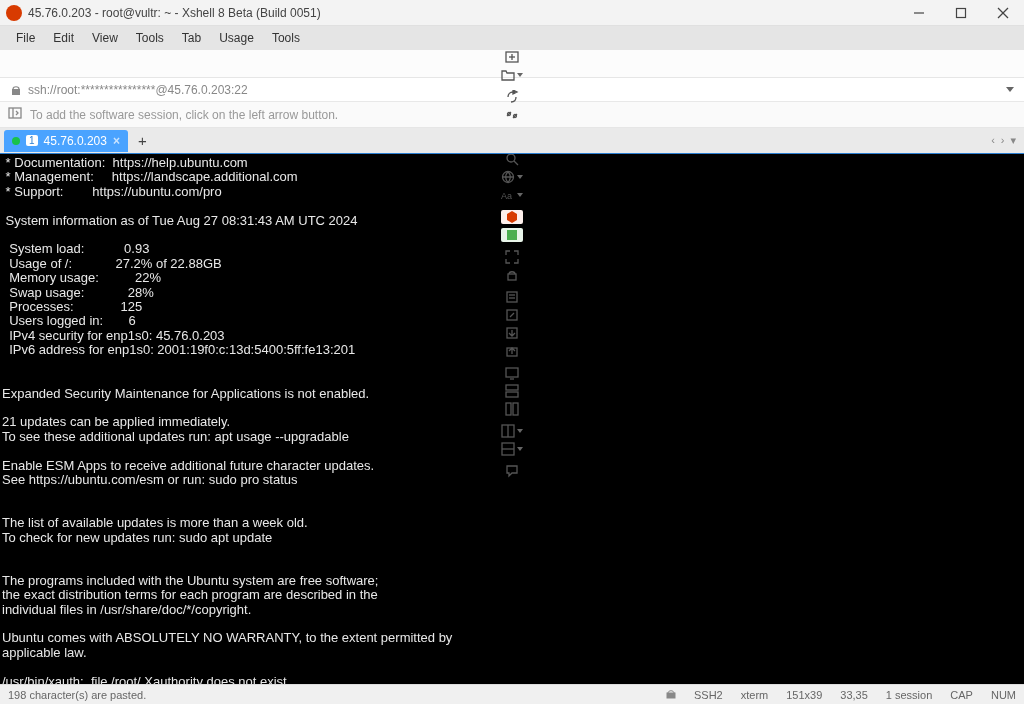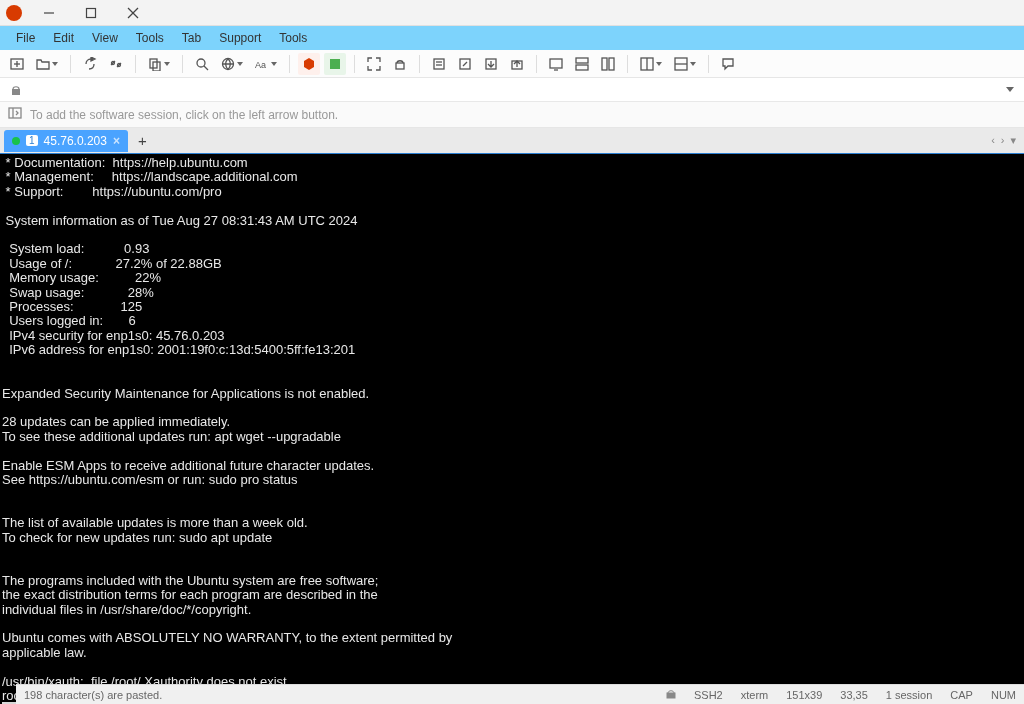--- a/index.html
+++ b/index.html
@@ -3,51 +3,52 @@
 <meta charset="utf-8">
 <style>
 * { margin: 0; padding: 0; box-sizing: border-box; font-family: "Segoe UI", Tahoma, sans-serif; }
 html, body { width: 1024px; height: 704px; overflow: hidden; background: #fff; }
 .titlebar { height: 26px; display: flex; align-items: center; background: #f3f3f3; border-bottom: 1px solid #e0e0e0; font-size: 12px; color: #444; }
 .titlebar .app-icon { width: 16px; height: 16px; margin: 0 6px; border-radius: 50%; background: #d83b01; display: inline-block; }
 .titlebar .title-text { flex: 1; }
 .winbtns { display: flex; }
 .winbtn { width: 42px; height: 26px; display: flex; align-items: center; justify-content: center; font-size: 12px; color: #555; }
 .winbtn svg { width: 12px; height: 12px; stroke: #444; stroke-width: 1.2; fill: none; }
-.menubar { height: 24px; display: flex; align-items: center; padding: 0 8px; gap: 2px; background: #7dd3fc; font-size: 12px; color: #333; }
+.menubar { height: 24px; display: flex; align-items: center; padding: 0 8px; gap: 2px; background: #e5e5e5; font-size: 12px; color: #333; }
 .menubar .menu-item { padding: 2px 8px; }
-.toolbar { height: 28px; background: #fcfcfc; border-bottom: 1px solid #e6e6e6; display: flex; align-items: center; padding: 0 6px; gap: 4px; }
+.toolbar { height: 28px; background: #fcfcfc; border-bottom: 1px solid #e6e6e6; display: flex; align-items: center; padding: 0 6px; gap: 4px; flex-direction: column; }
 .tb-btn { width: 22px; height: 22px; display: flex; align-items: center; justify-content: center; border-radius: 2px; }
 .tb-btn svg { width: 14px; height: 14px; stroke: #555; stroke-width: 1.3; fill: none; }
 .tb-btn.caret { width: 30px; }
 .tb-btn.caret:after { content: ""; border-left: 3px solid transparent; border-right: 3px solid transparent; border-top: 4px solid #666; margin-left: 2px; }
 .tb-sep { width: 1px; height: 18px; background: #ddd; margin: 0 4px; }
 .addrbar { height: 24px; background: #fff; border-bottom: 1px solid #e8e8e8; display: flex; align-items: center; padding: 0 10px; font-size: 12px; color: #888; }
 .addrbar .lock { width: 12px; height: 12px; margin-right: 6px; }
 .addrbar .caret-down { margin-left: auto; border-left: 4px solid transparent; border-right: 4px solid transparent; border-top: 5px solid #666; }
 .sessionhint { height: 26px; background: #fafafa; border-bottom: 1px solid #e6e6e6; display: flex; align-items: center; padding: 0 8px; font-size: 12px; color: #999; gap: 8px; }
 .sessionhint .panel-icon svg { width: 14px; height: 14px; stroke: #888; stroke-width: 1.3; fill: none; }
 .tabbar { height: 26px; background: #eaeaea; display: flex; align-items: center; font-size: 12px; border-bottom: 1px solid #2c7fd1; position: relative; }
 .tab { height: 22px; background: #4aa3ff; color: #fff; display: flex; align-items: center; padding: 0 8px; gap: 6px; border-radius: 3px 3px 0 0; margin-left: 4px; }
 .tab .dot { width: 8px; height: 8px; border-radius: 50%; background: #19c24a; }
 .tab .num { background: #fff; color: #2c7fd1; border-radius: 2px; padding: 0 3px; font-size: 10px; }
 .tab .close-x { opacity: 0.7; font-weight: bold; }
 .add-tab { padding: 0 10px; color: #444; font-size: 15px; }
 .tabnav { margin-left: auto; display: flex; gap: 6px; padding-right: 8px; color: #888; font-size: 11px; }
 .terminal { background: #000; color: #e8e8e8; font-family: Consolas, "Courier New", monospace; font-size: 13px; line-height: 13.4px; padding: 2px 0 0 2px; height: 550px; white-space: pre; overflow: hidden; }
 .terminal .hl { background: #d8d8d8; color: #000; }
-.statusbar { position: absolute; bottom: 0; left: 16px; right: 0; height: 20px; background: #f0f0f0; border-top: 1px solid #ddd; display: flex; align-items: center; font-size: 11px; color: #666; padding: 0 8px; gap: 18px; }
+.statusbar { position: absolute; bottom: 0; left: 0; right: 0; height: 20px; background: #f0f0f0; border-top: 1px solid #ddd; display: flex; align-items: center; font-size: 11px; color: #666; padding: 0 8px; gap: 18px; }
 .statusbar .sp { flex: 1; }
 .statusbar .lockmini svg { width: 10px; height: 10px; stroke: #888; fill: #888; }
 </style>
 </head>
 <body>
 
 <div class="titlebar">
   <span class="app-icon"></span>
+  <span class="title-text">45.76.0.203 - root@vultr: ~ - Xshell 8 Beta (Build 0051)</span>
   <div class="winbtns">
     <div class="winbtn">
         <svg viewBox="0 0 12 12">
           <line x1="1" y1="6" x2="11" y2="6"></line>
         </svg>
       </div>
     <div class="winbtn">
         <svg viewBox="0 0 12 12">
           <rect x="1.5" y="1.5" width="9" height="9"></rect>
         </svg>
@@ -60,21 +61,21 @@
       </div>
   </div>
 </div>
 
 <div class="menubar">
   <div class="menu-item">File</div>
   <div class="menu-item">Edit</div>
   <div class="menu-item">View</div>
   <div class="menu-item">Tools</div>
   <div class="menu-item">Tab</div>
-  <div class="menu-item">Support</div>
+  <div class="menu-item">Usage</div>
   <div class="menu-item">Tools</div>
 </div>
 
 <div class="toolbar">
   <div class="tb-btn">
       <svg viewBox="0 0 14 14">
         <rect x="1" y="2" width="12" height="10"></rect>
         <line x1="7" y1="4" x2="7" y2="10"></line>
         <line x1="4" y1="7" x2="10" y2="7"></line>
       </svg>
@@ -210,20 +211,21 @@
         <path d="M2 2 L12 2 L12 9 L7 9 L4 12 L4 9 L2 9 Z"></path>
       </svg>
     </div>
 </div>
 
 <div class="addrbar">
   <svg class="lock" viewBox="0 0 12 12">
       <rect x="2" y="5" width="8" height="6" fill="#888"></rect>
       <path d="M3 5 C3 2 9 2 9 5" stroke="#888" fill="none" stroke-width="1.2"></path>
     </svg>
+  <span>ssh://root:****************@45.76.0.203:22</span>
   <span class="caret-down"></span>
 </div>
 
 <div class="sessionhint">
   <span class="panel-icon"><svg viewBox="0 0 14 14">
         <rect x="1" y="2" width="12" height="10"></rect>
         <line x1="5" y1="2" x2="5" y2="12"></line>
         <path d="M8 5 L10 7 L8 9"></path>
       </svg></span>
   <span>To add the software session, click on the left arrow button.</span>
@@ -255,22 +257,22 @@
 <span>  Memory usage:          22%</span>
 <span>  Swap usage:            28%</span>
 <span>  Processes:             125</span>
 <span>  Users logged in:       6</span>
 <span>  IPv4 security for enp1s0: 45.76.0.203</span>
 <span>  IPv6 address for enp1s0: 2001:19f0:c:13d:5400:5ff:fe13:201</span>
 <span></span>
 <span></span>
 <span>Expanded Security Maintenance for Applications is not enabled.</span>
 <span></span>
-<span>28 updates can be applied immediately.</span>
-<span>To see these additional updates run: apt wget --upgradable</span>
+<span>21 updates can be applied immediately.</span>
+<span>To see these additional updates run: apt usage --upgradable</span>
 <span></span>
 <span>Enable ESM Apps to receive additional future character updates.</span>
 <span>See https://ubuntu.com/esm or run: sudo pro status</span>
 <span></span>
 <span></span>
 <span>The list of available updates is more than a week old.</span>
 <span>To check for new updates run: sudo apt update</span>
 <span></span>
 <span></span>
 <span>The programs included with the Ubuntu system are free software;</span>

